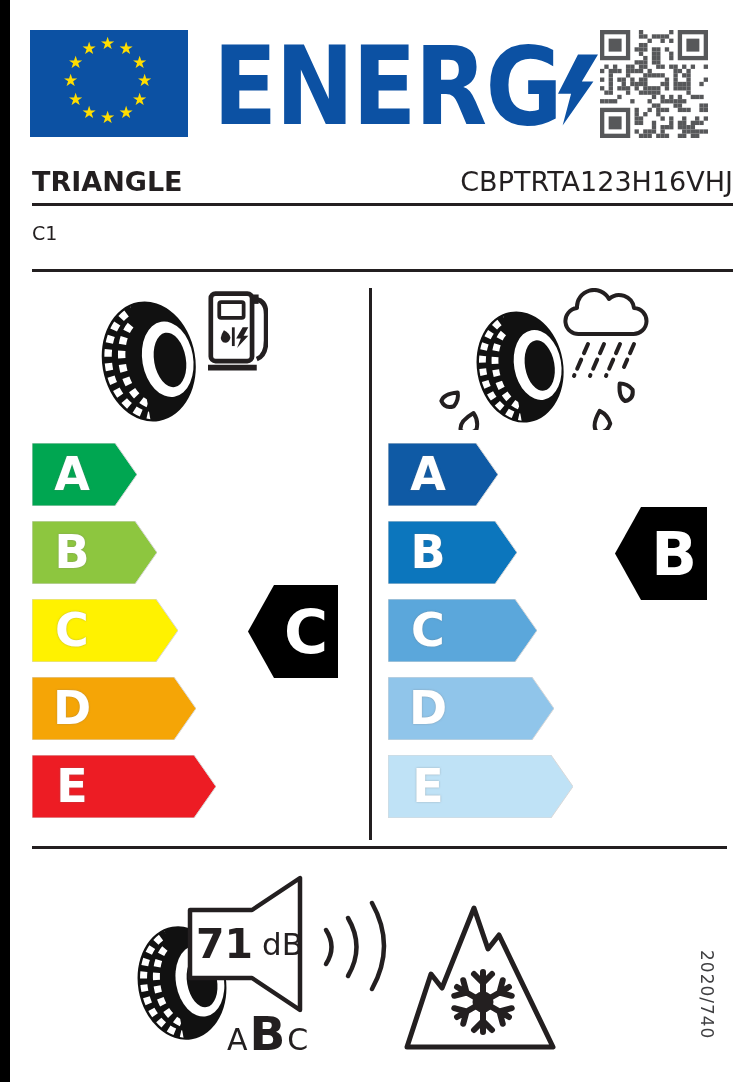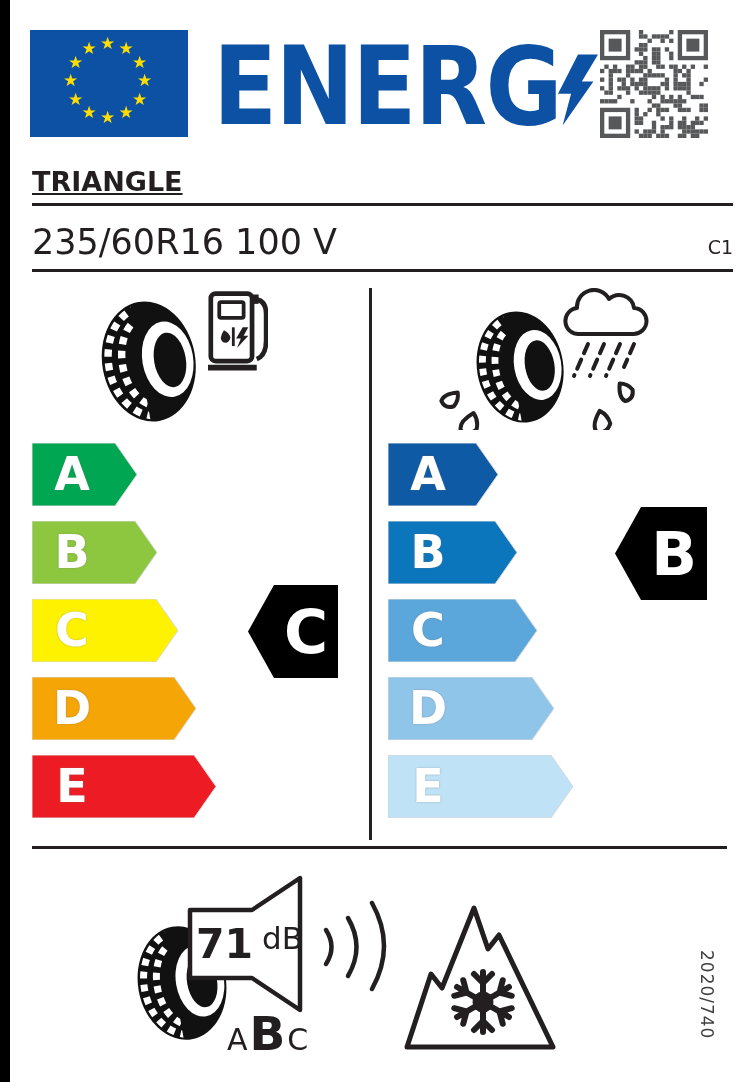--- a/index.html
+++ b/index.html
@@ -11,21 +11,21 @@
   .eu-flag { position:absolute; left:30px; top:30px; width:158px; height:107px; background:#0C51A3; }
   .eu-flag .star { position:absolute; color:#FFDD00; font-size:17px; line-height:1; }
   .energ { position:absolute; left:213px; top:33px; font-size:108px; font-weight:800; color:#0C51A3;
            letter-spacing:-2px; line-height:1; transform:scaleX(0.87); transform-origin:left top; }
   .bolt { position:absolute; left:558px; top:44px; }
   .qr { position:absolute; left:598px; top:30px; }
 
   
   .trow { position:absolute; left:32px; width:701px; display:flex; justify-content:space-between; align-items:baseline; }
   .row-brand { top:166px; }
-  .brand { font-size:27px; font-weight:bold;text-decoration:underline; }
+  .brand { font-size:27px; font-weight:bold; }
   .typecode { font-size:27px; }
   .row-size { top:222px; }
   .tiresize { font-size:35px; }
   .tireclass { font-size:19px; }
   .hline { position:absolute; left:32px; width:701px; background:#231F20; }
   .hline1 { top:203px; height:3px; }
   .hline2 { top:269px; height:3px; }
   .hline3 { top:846px; height:3px; width:695px; }
   .vline  { position:absolute; left:369px; top:288px; width:3px; height:552px; background:#231F20; }
 
@@ -34,21 +34,21 @@
   .scale-fuel { left:32px; }
   .scale-wet  { left:388px; }
   .scale-row { position:absolute; left:0; height:63px; }
   .arrow-letter { position:absolute; left:17px; top:0; width:46px; height:63px; line-height:63px; text-align:center;
                   color:#fff; font-weight:bold; font-size:46px; text-shadow:0 0 2px rgba(120,120,120,.55); }
   .indicator { position:absolute; }
   .ind-letter { position:absolute; left:26px; top:0; right:0; bottom:0; display:flex; align-items:center; justify-content:center;
                 color:#fff; font-weight:bold; font-size:60px; }
 
   
-  .noise-value { position:absolute; left:196px; top:920px; display:flex; align-items:flex-start; gap:9px; }
+  .noise-value { position:absolute; left:196px; top:920px; display:flex; align-items:center; gap:9px; }
   .noise-num { font-size:41px; font-weight:bold; }
   .noise-unit { font-size:31px; }
   .noise-abc { position:absolute; left:227px; top:1006px; display:flex; align-items:baseline; gap:2px; }
   .abc-side { font-size:30px; }
   .abc-mid  { font-size:47px; font-weight:bold; }
   .regnum { position:absolute; left:697px; top:950px; writing-mode:vertical-rl; font-size:17px;
             letter-spacing:1px; color:#3F3F41; }
   svg { display:block; }
 </style>
 </head>
@@ -281,25 +281,25 @@
       <rect x="18" y="0" width="7" height="7" fill="#57585A"></rect>
       <rect x="19" y="1" width="5" height="5" fill="#fff"></rect>
       <rect x="20" y="2" width="3" height="3" fill="#57585A"></rect>
       <rect x="0" y="18" width="7" height="7" fill="#57585A"></rect>
       <rect x="1" y="19" width="5" height="5" fill="#fff"></rect>
       <rect x="2" y="20" width="3" height="3" fill="#57585A"></rect>
     </svg>
 
   <div class="trow row-brand">
     <span class="brand">TRIANGLE</span>
+    <span class="typecode">CBPTRTA123H16VHJ</span>
   </div>
   <div class="hline hline1"></div>
 
   <div class="trow row-size">
-    <span class="tiresize">235/60R16 100 V</span>
     <span class="tireclass">C1</span>
   </div>
   <div class="hline hline2"></div>
 
   <svg style="position:absolute;left:100px;top:298px" width="106" height="127" viewBox="0 0 100 120">
     <use href="#tire-sym"></use>
   </svg>
   <svg style="position:absolute;left:208px;top:290px" width="60" height="84" viewBox="0 0 64 88">
     <g stroke="#231F20" fill="#fff" stroke-width="5">
       <line x1="-1" y1="82" x2="52" y2="82" stroke-width="6"></line>

